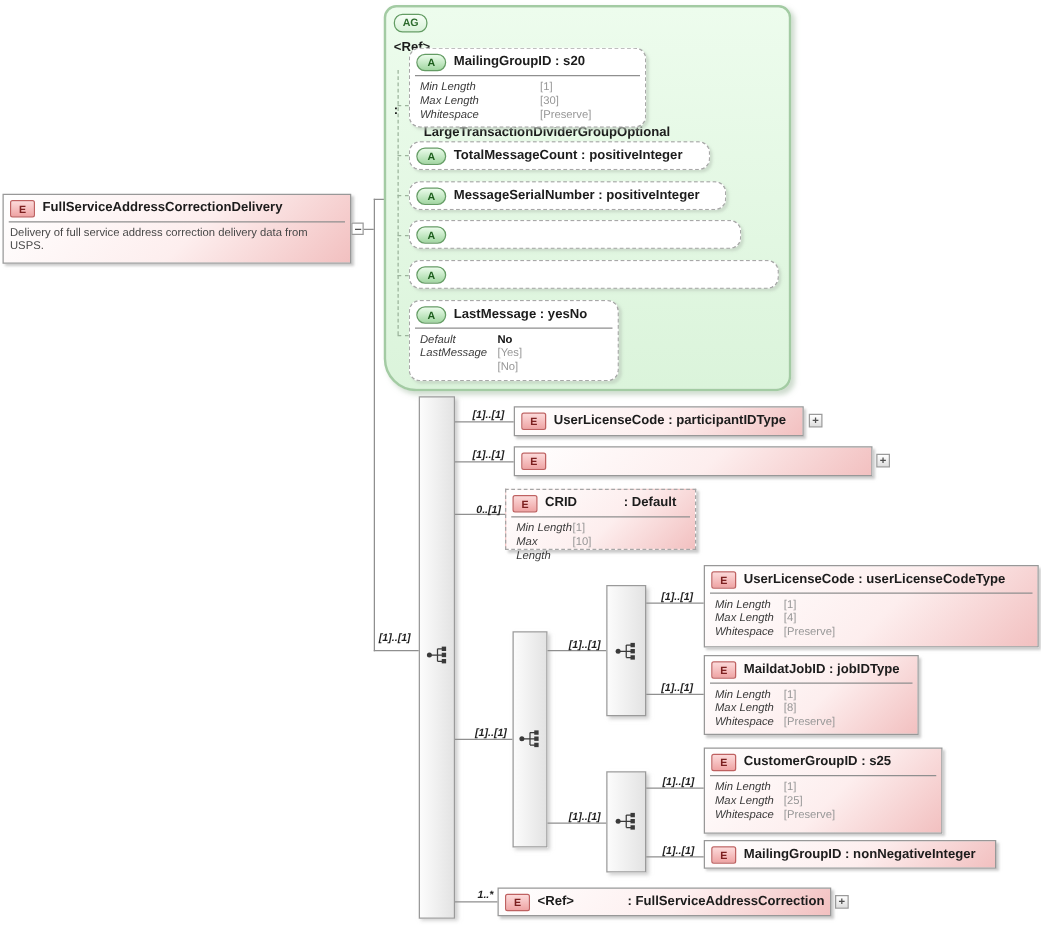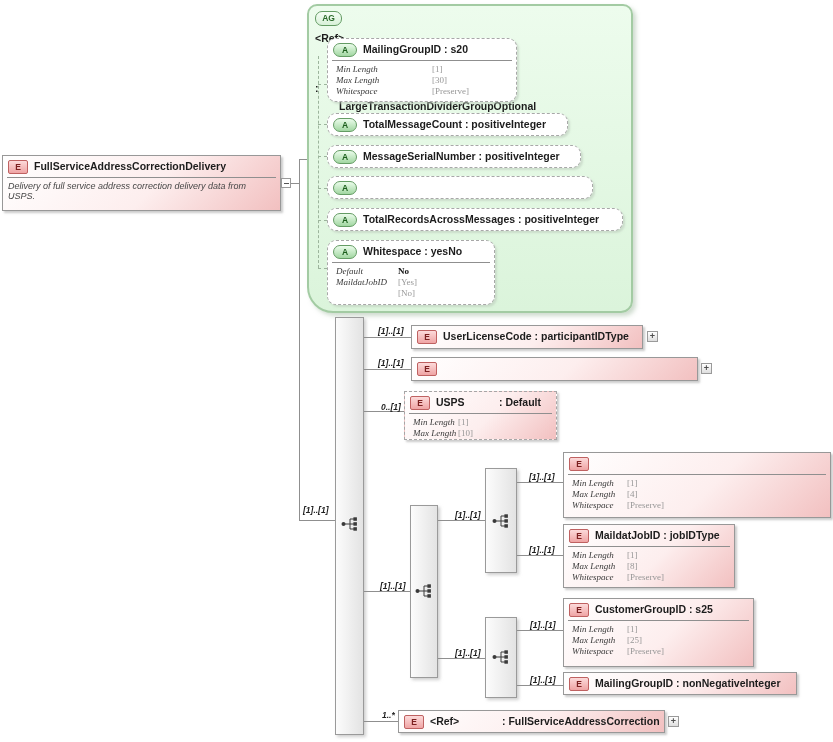--- a/index.html
+++ b/index.html
@@ -23,29 +23,29 @@
            background:linear-gradient(#fcdada,#efa4a4);color:#7c2020;
            font-weight:bold;font-size:8.5px;line-height:12px;text-align:center;}
   .badge-a{flex:0 0 auto;width:22px;height:12px;border:1px solid #649c64;border-radius:7px;
            background:linear-gradient(#ebfceb,#a2d7a2);color:#1c5e1c;
            font-weight:bold;font-size:8.5px;line-height:12px;text-align:center;}
   .badge-ag{flex:0 0 auto;width:25px;height:13px;border:1px solid #649c64;border-radius:7px;
            background:linear-gradient(#f6fef6,#d8f1d8);color:#2d6b2d;
            font-weight:bold;font-size:8.5px;line-height:13px;text-align:center;}
 
   .sep{border-top:1px solid #8f8f8f;margin:0 4px;}
-  .facets{padding:3px 4px 4px 8px;font-size:9px;line-height:11px;color:#979797;font-family:Liberation Serif, serif;}
+  .facets{padding:3px 4px 4px 8px;font-size:9px;line-height:11px;color:#979797;}
   .frow{display:flex;}
   .fk{font-style:italic;color:#3a3a3a;flex:0 0 55px;}
   .fk.w96{flex-basis:96px;}
   .fk.w62{flex-basis:62px;}
   .fk.w45{flex-basis:45px;}
   .fv{color:#979797;}
   .fv.strong{color:#141414;font-weight:bold;}
-  .annotation{font-style:italic;font-size:9px;color:#474747;padding:3px 5px;line-height:10px;}
+  .annotation{font-size:9px;color:#474747;padding:3px 5px;line-height:10px;}
 
   
   .abox{position:absolute;border:1px dashed #a8a8a8;border-radius:9px;background:#fff;
         box-sizing:border-box;box-shadow:2px 2px 2px rgba(185,200,185,.55);}
 
   
   .gbox{position:absolute;left:307px;top:4px;width:326px;height:309px;box-sizing:border-box;
         background:linear-gradient(#edfced,#dbf4db);border:2px solid #a3cba3;
         border-radius:10px 10px 12px 26px;box-shadow:3px 3px 4px rgba(160,185,160,.5);}
   .gtitle{display:flex;align-items:flex-start;gap:6px;padding:5px 5px 0 6px;
@@ -150,37 +150,36 @@
 
   <div class="abox" style="left:327px;top:176px;width:266px;height:23px;">
     <div class="title">
       <span class="badge-a">A</span>
     </div>
   </div>
 
   <div class="abox" style="left:327px;top:208px;width:296px;height:23px;">
     <div class="title">
       <span class="badge-a">A</span>
-      <span>TotalRecordsAcrossMessages : positiveInteger</span>
     </div>
   </div>
 
   <div class="abox" style="left:327px;top:240px;width:168px;height:65px;">
     <div class="title">
       <span class="badge-a">A</span>
-      <span>Whitespace : yesNo</span>
+      <span>LastMessage : yesNo</span>
     </div>
     <div class="sep"></div>
     <div class="facets">
       <div class="frow">
           <span class="fk w62">Default</span>
           <span class="fv strong">No</span>
         </div>
       <div class="frow">
-          <span class="fk w62">MaildatJobID</span>
+          <span class="fk w62">LastMessage</span>
           <span class="fv">[Yes]</span>
         </div>
       <div class="frow">
           <span class="fk w62"></span>
           <span class="fv">[No]</span>
         </div>
     </div>
   </div>
 
   <div class="seqbar" style="left:335px;top:317px;width:29px;height:418px;"></div>
@@ -214,21 +213,21 @@
   <div class="ebox" style="left:411px;top:357px;width:287px;height:24px;">
     <div class="title">
       <span class="badge-e">E</span>
     </div>
   </div>
   <div class="plus" style="left:701px;top:363px;">+</div>
 
   <div class="ebox dashed" style="left:404px;top:391px;width:153px;height:49px;">
     <div class="title">
       <span class="badge-e">E</span>
-      <span class="nmc">USPS</span>
+      <span class="nmc">CRID</span>
       <span>: Default</span>
     </div>
     <div class="sep"></div>
     <div class="facets">
       <div class="frow">
           <span class="fk w45">Min Length</span>
           <span class="fv">[1]</span>
         </div>
       <div class="frow">
           <span class="fk w45">Max Length</span>
@@ -275,20 +274,21 @@
   </svg>
 
   <div class="hl" style="left:517px;top:630px;width:46px;"></div>
   <div class="card" style="left:530px;top:620px;">[1]..[1]</div>
   <div class="hl" style="left:517px;top:685px;width:46px;"></div>
   <div class="card" style="left:530px;top:675px;">[1]..[1]</div>
 
   <div class="ebox" style="left:563px;top:452px;width:268px;height:66px;">
     <div class="title">
       <span class="badge-e">E</span>
+      <span>UserLicenseCode : userLicenseCodeType</span>
     </div>
     <div class="sep"></div>
     <div class="facets">
       <div class="frow">
           <span class="fk">Min Length</span>
           <span class="fv">[1]</span>
         </div>
       <div class="frow">
           <span class="fk">Max Length</span>
           <span class="fv">[4]</span>

